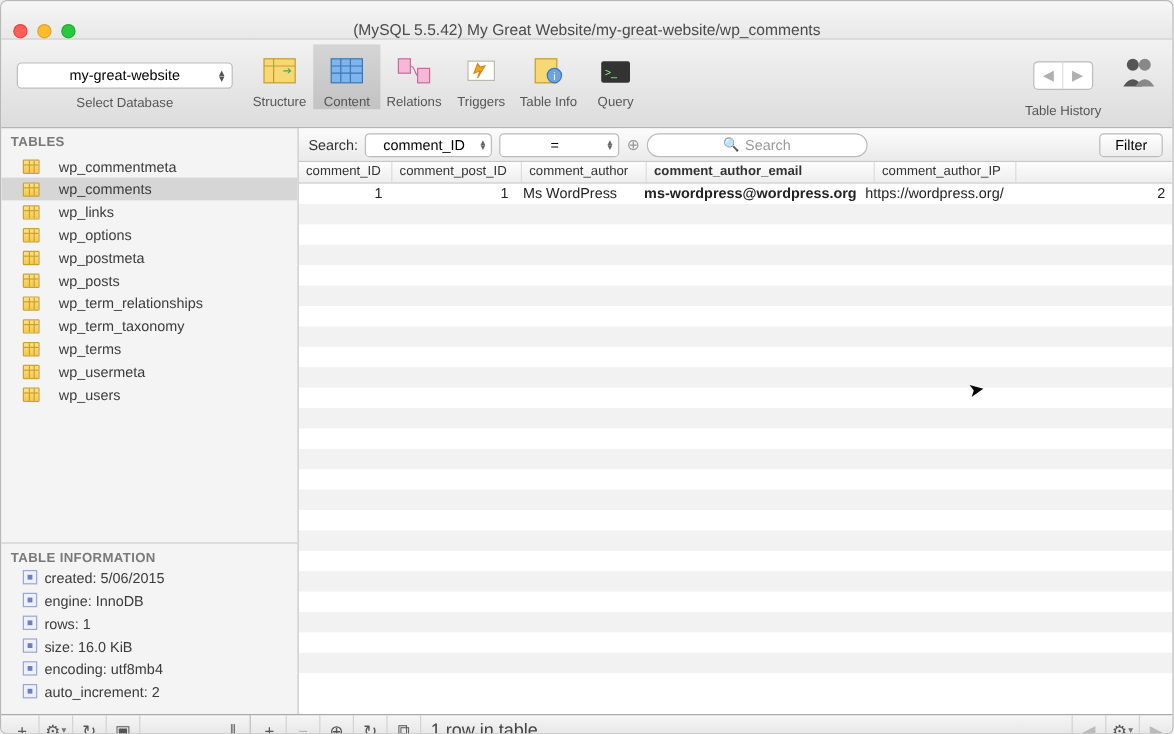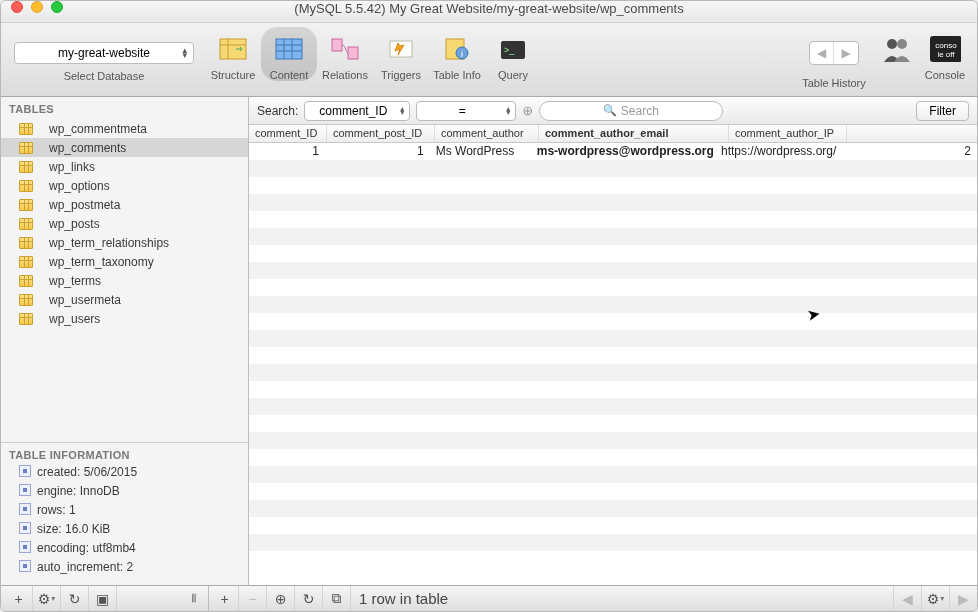--- a/index.html
+++ b/index.html
@@ -1,36 +1,36 @@
 <!DOCTYPE html>
 <html><head>
 <meta charset="utf-8">
 <style>
 * { margin: 0; padding: 0; box-sizing: border-box; font-family: -apple-system, "Helvetica Neue", Arial, sans-serif; }
 body { width: 978px; height: 612px; background: #ececec; overflow: hidden; border: 1px solid #b8b8b8; border-radius: 6px; position: relative; }
 
 
-.titlebar { height: 22px; display: flex; align-items: flex-start; background: linear-gradient(#f6f6f6,#e8e8e8); border-bottom: 1px solid #d0d0d0; position: relative; }
+.titlebar { height: 32px; display: flex; align-items: flex-end; background: linear-gradient(#f6f6f6,#e8e8e8); border-bottom: 1px solid #d0d0d0; position: relative; }
 .traffic { display: flex; gap: 8px; margin-left: 10px; }
 .tl { width: 12px; height: 12px; border-radius: 50%; }
 .tl.red { background: #ff5f57; border:1px solid #e24640;}
 .tl.yellow { background: #ffbd2e; border:1px solid #e1a32d;}
 .tl.green { background: #28c940; border:1px solid #1dad2c;}
 .title { position:absolute; left:0; right:0; text-align:center; font-size:13px; color:#4a4a4a; pointer-events:none;}
 
 
 .toolbar { height: 74px; background: linear-gradient(#f2f2f2,#dcdcdc); border-bottom:1px solid #a9a9a9; display:flex; align-items:stretch; padding: 4px 8px 0 8px; }
 .db-select-wrap { display:flex; flex-direction:column; align-items:center; justify-content:center; width:190px; }
 .db-select { width:180px; height:22px; background:#fff; border:1px solid #bdbdbd; border-radius:4px; font-size:12px; display:flex; align-items:center; justify-content:center; position:relative;}
 .db-select .arrows { position:absolute; right:6px; font-size:9px; line-height:5px; color:#555;}
 .tb-label { font-size:11px; color:#555; margin-top:6px;}
 
 .tb-group { display:flex; align-items:flex-start; margin-left:6px; }
 .tb-btn { display:flex; flex-direction:column; align-items:center; width:56px; padding-top:6px; cursor:default;}
-.tb-btn.selected { background: linear-gradient(#d5d5d5,#c3c3c3); border-radius:16px;}
+.tb-btn.selected { background: linear-gradient(#d5d5d5,#c3c3c3); border-radius:0;}
 .tb-icon { width:32px; height:32px; display:flex; align-items:center; justify-content:center;}
 .tb-text { font-size:11px; color:#555; margin-top:4px;}
 
 .spacer { flex:1; }
 .right-tools { display:flex; align-items:flex-start; gap:4px; }
 .navpair { display:flex; border:1px solid #bbb; border-radius:4px; background:#fff; height:24px; margin-top:8px;}
 .navpair div { width:24px; display:flex; align-items:center; justify-content:center; color:#b0b0b0; font-size:12px;}
 .navpair div:first-child{border-right:1px solid #ddd;}
 
 
@@ -188,30 +188,20 @@
       <div class="tb-icon">
         <svg width="32" height="30">
             <circle cx="11" cy="10" r="5" fill="#555"></circle>
             <path d="M3 28 q8 -12 16 0 z" fill="#555"></path>
             <circle cx="21" cy="10" r="5" fill="#888"></circle>
             <path d="M13 28 q8 -12 16 0 z" fill="#888"></path>
           </svg>
       </div>
       <div class="tb-text">Users</div>
     </div>
-    <div class="tb-btn" style="width:48px;">
-      <div class="tb-icon">
-        <svg width="34" height="30">
-            <rect x="1" y="2" width="32" height="26" rx="3" fill="#222"></rect>
-            <text x="17" y="14" font-size="8" fill="#fff" text-anchor="middle">conso</text>
-            <text x="17" y="23" font-size="8" fill="#fff" text-anchor="middle">le off</text>
-          </svg>
-      </div>
-      <div class="tb-text">Console</div>
-    </div>
   </div>
 </div>
 
 <div class="main">
   <div class="sidebar">
     <div class="side-header">TABLES</div>
     <div class="tablelist" id="tablelist">
         <div class="tbl-item">
           <span class="tbl-icon"></span>
           <span>wp_commentmeta</span>

